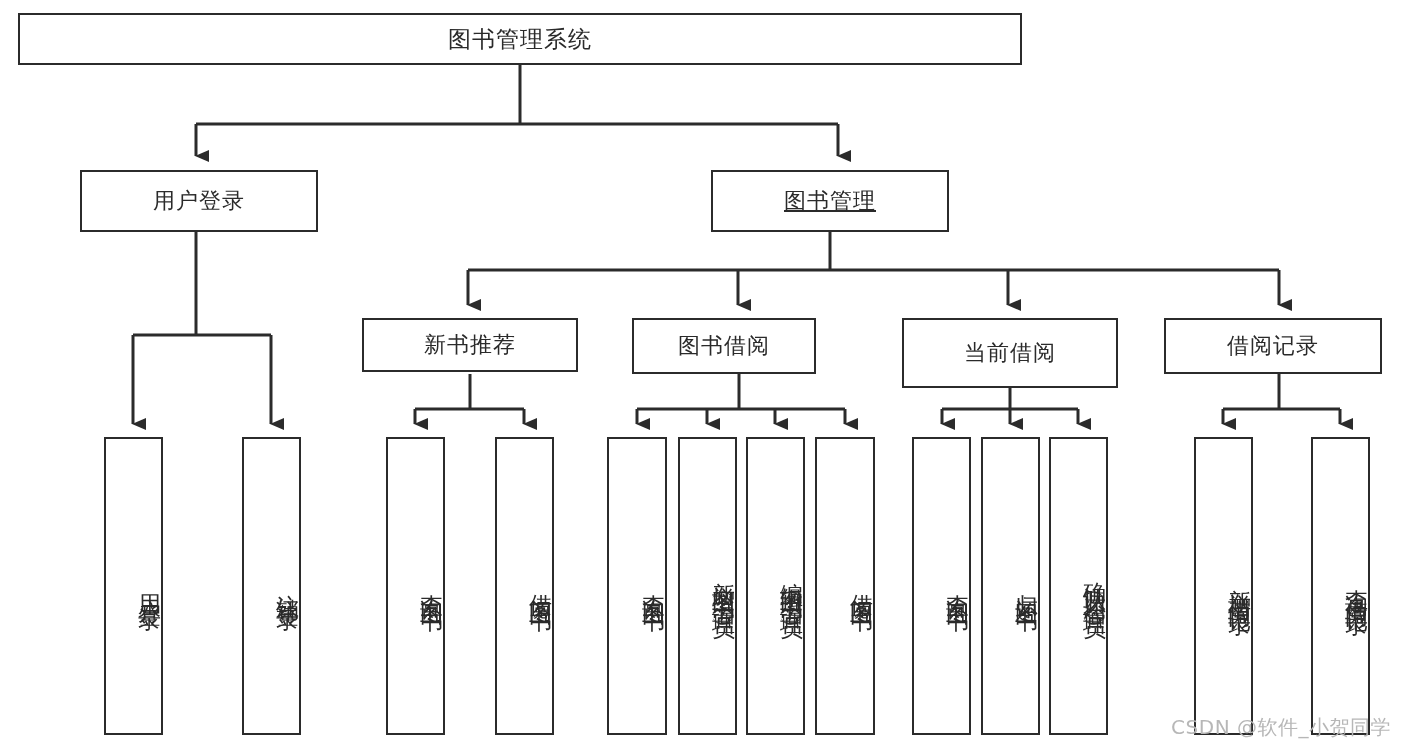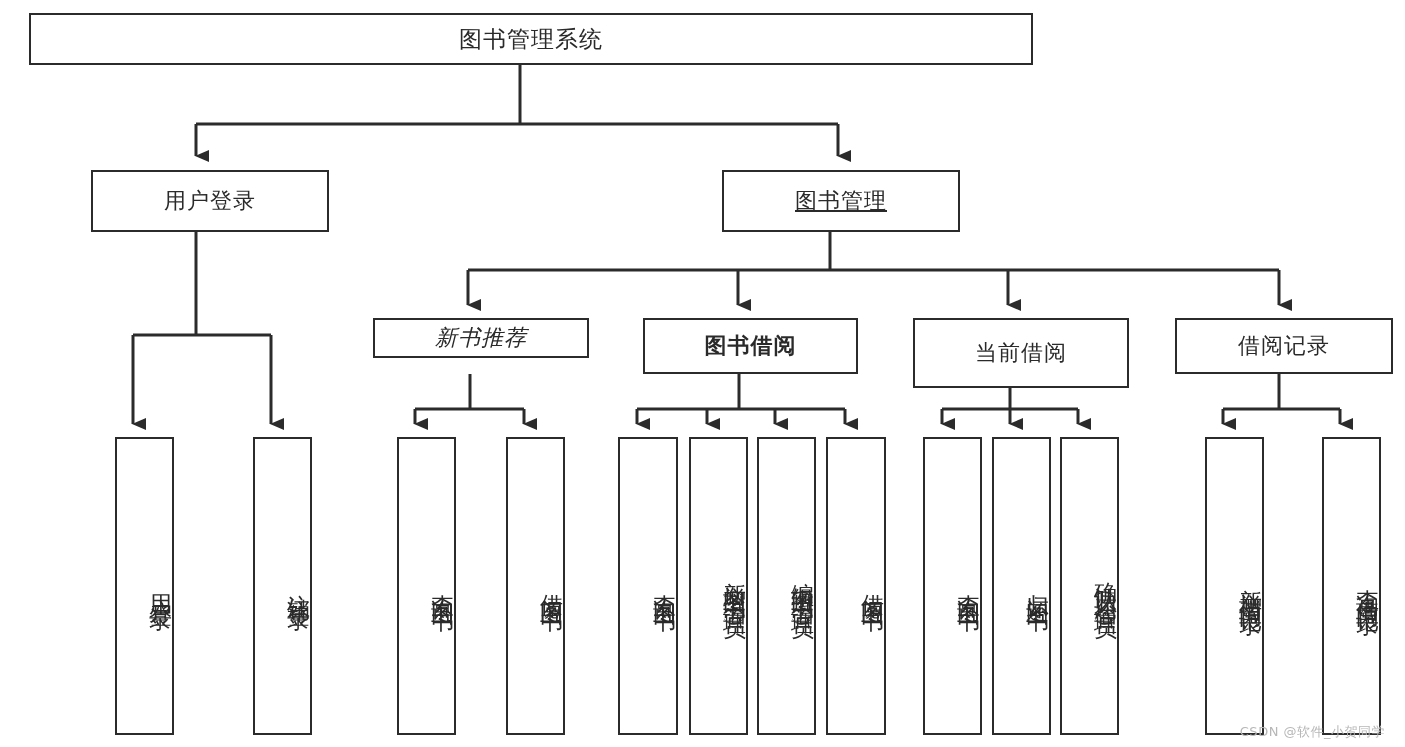--- a/index.html
+++ b/index.html
@@ -15,21 +15,20 @@
 
   .node{
     position:absolute;
     box-sizing:border-box;
     background:#ffffff;
     border:2.5px solid #2b2b2b;
     display:flex;
     align-items:center;
     justify-content:center;
     color:#2a2a2a;
-    margin-left:11px;
   }
   .node.h{ font-size:22px; letter-spacing:1px; }
   .node.root{ font-size:23px; }
   .node.leaf{
     writing-mode:vertical-rl;
     text-orientation:upright;
     font-size:23px;
     letter-spacing:5px;
     align-items:flex-start;
     justify-content:center;
@@ -39,22 +38,22 @@
     writing-mode:vertical-rl;
     text-orientation:upright;
     line-height:1;
     letter-spacing:5px;
     white-space:nowrap;
   }
   .node.leaf{ letter-spacing:normal; }
 
   .watermark{
     position:absolute;
-    right:20px; bottom:6px;
-    font-size:13px;
+    right:14px; bottom:6px;
+    font-size:20px;
     color:#b7b7b7;
     white-space:nowrap;
     letter-spacing:0.5px;
   }
 </style>
 </head>
 <body>
 
 <div id="diagram">
 
@@ -106,22 +105,22 @@
       <path d="M1223,409 L1223,424" marker-end="url(#arrow)"></path>
       <path d="M1340,409 L1340,424" marker-end="url(#arrow)"></path>
     </g>
   </svg>
 
   <div class="node h root" style="left:18px;top:13px;width:1004px;height:52px;">图书管理系统</div>
 
   <div class="node h" style="left:80px;top:170px;width:238px;height:62px;">用户登录</div>
   <div class="node h" style="left:711px;top:170px;width:238px;height:62px;text-decoration:underline;">图书管理</div>
 
-  <div class="node h" style="left:362px;top:318px;width:216px;height:40px;font-style:italic;">新书推荐</div>
-  <div class="node h" style="left:632px;top:318px;width:215px;height:56px;font-weight:bold;">图书借阅</div>
+  <div class="node h" style="left:362px;top:318px;width:216px;height:54px;">新书推荐</div>
+  <div class="node h" style="left:632px;top:318px;width:184px;height:56px;">图书借阅</div>
   <div class="node h" style="left:902px;top:318px;width:216px;height:70px;">当前借阅</div>
   <div class="node h" style="left:1164px;top:318px;width:218px;height:56px;">借阅记录</div>
 
   <div class="node leaf" style="left:104px;top:437px;width:59px;height:298px;">
     <span class="leafwrap">用户登录</span>
   </div>
   <div class="node leaf" style="left:242px;top:437px;width:59px;height:298px;">
     <span class="leafwrap">注销登录</span>
   </div>
 

